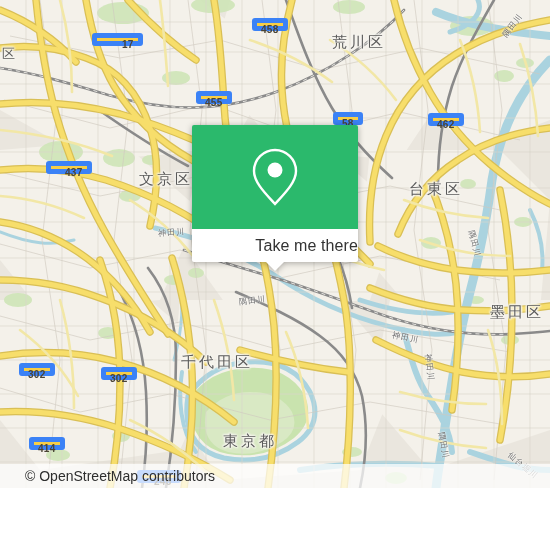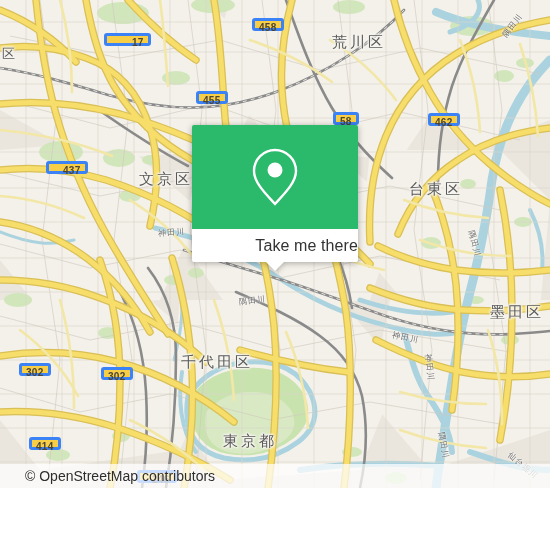--- a/index.html
+++ b/index.html
@@ -11,21 +11,21 @@
   #app{position:relative;width:550px;height:550px;overflow:hidden;background:#fff;}
 
   
   .map{position:absolute;left:0;top:0;width:550px;height:488px;overflow:hidden;background:#f2efe9;}
   .map svg{display:block;position:absolute;left:0;top:0;}
 
   
   .shield{
     position:absolute;
     background:#f7ce46;
-    border:3px solid #3b82f6;
+    border:5px solid #3b82f6;
     border-radius:3px;
     color:#4a4436;
     font-size:10px;
     font-weight:bold;
     line-height:13px;
     height:13px;
     padding:0 4px;
     text-align:center;
     font-family:"Liberation Sans",sans-serif;
     box-sizing:border-box;
@@ -326,21 +326,21 @@
 
     <div class="river" style="left:499px;top:20px;transform:rotate(-52deg);">隅田川</div>
     <div class="river" style="left:461px;top:238px;transform:rotate(76deg);">隅田川</div>
     <div class="river" style="left:239px;top:295px;transform:rotate(-6deg);">隅田川</div>
     <div class="river" style="left:392px;top:332px;transform:rotate(12deg);">神田川</div>
     <div class="river" style="left:416px;top:362px;transform:rotate(84deg);">神田川</div>
     <div class="river" style="left:430px;top:440px;transform:rotate(80deg);">隅田川</div>
     <div class="river" style="left:505px;top:460px;transform:rotate(40deg);">仙台堀川</div>
     <div class="river" style="left:158px;top:227px;transform:rotate(-4deg);">神田川</div>
 
-    <div class="shield" style="left:104px;top:33px;padding-left:25px;">17</div>
+    <div class="shield" style="left:92px;top:33px;padding-left:25px;">17</div>
     <div class="shield" style="left:252px;top:18px;">458</div>
     <div class="shield" style="left:196px;top:91px;">455</div>
     <div class="shield" style="left:333px;top:112px;">58</div>
     <div class="shield" style="left:428px;top:113px;">462</div>
     <div class="shield" style="left:46px;top:161px;padding-left:14px;">437</div>
     <div class="shield" style="left:19px;top:363px;">302</div>
     <div class="shield" style="left:101px;top:367px;">302</div>
     <div class="shield" style="left:29px;top:437px;">414</div>
     <div class="shield" style="left:137px;top:470px;padding-left:12px;">246</div>
 

